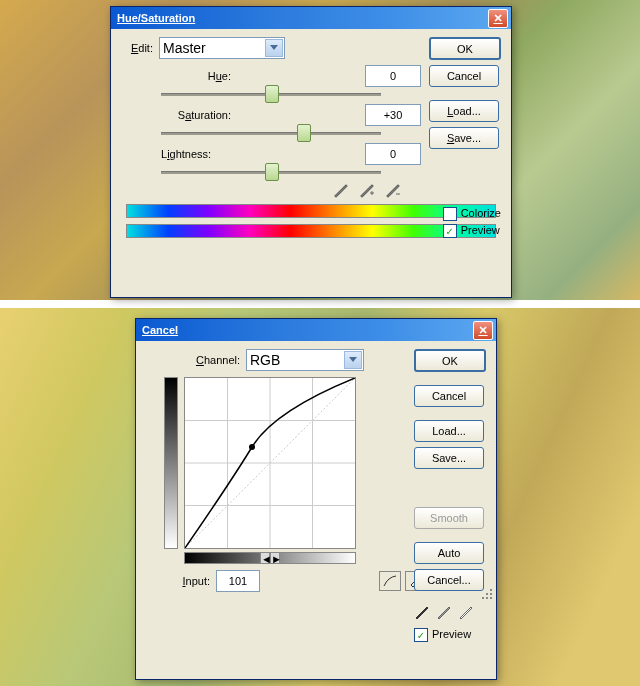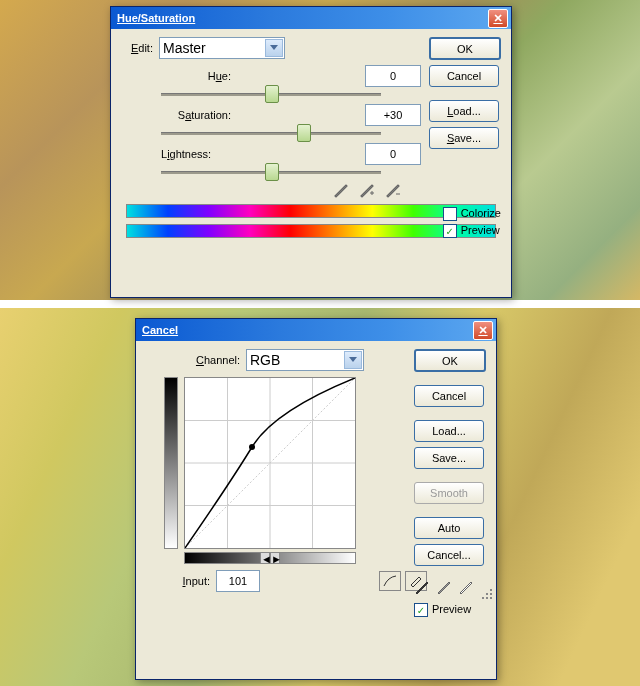--- a/index.html
+++ b/index.html
@@ -19,21 +19,21 @@
 .lbl .u { text-decoration:underline; }
 .sel { height:20px; background:#fff; border:1px solid #7F9DB9; display:flex; align-items:center; padding:0 3px; font-size:14px; position:relative; }
 .sel .drop { position:absolute; right:1px; top:1px; width:16px; height:16px; background:linear-gradient(to bottom,#DDEBFC,#BAD2EC); border:1px solid #9AB9DC; display:flex; align-items:center; justify-content:center; }
 .sel .drop svg { width:8px; height:6px; }
 .num { width:50px; height:18px; border:1px solid #7F9DB9; background:#fff; text-align:center; font-size:11px; }
 .slider-area { margin:2px 0 8px 0; position:relative; width:220px; }
 .slider-track { height:2px; background:#9C9A8C; border-top:1px solid #777; position:relative; }
 .slider-thumb { position:absolute; top:-8px; width:12px; height:16px; background:linear-gradient(to bottom,#e5f2d0,#b8d890); border:1px solid #6b9048; border-radius:2px; }
 .btn { width:68px; height:20px; background:linear-gradient(to bottom,#fff,#ECE9D8); border:1px solid #3A6EA5; border-radius:3px; font-size:11px; margin-bottom:5px; display:flex; align-items:center; justify-content:center; cursor:pointer; }
 .btn.default { border:2px solid #3A6EA5; height:19px; }
-.btn.disabled { color:#999; border-color:#aaa; }
+.btn.disabled { color:#999; border-color:#aaa;margin-top:25px; }
 .side-btns { position:absolute; right:10px; top:8px; display:flex; flex-direction:column; }
 .chk { display:flex; align-items:flex-start; margin-bottom:3px; }
 .chk .box { width:12px; height:12px; background:#fff; border:1px solid #1A4F8B; margin-right:4px; display:flex; align-items:center; justify-content:center; font-size:10px; color:#21A121; }
 .drops { display:flex; justify-content:flex-end; gap:10px; margin-right:15px; }
 .dropper { width:16px; height:16px; display:flex; align-items:center; justify-content:center; }
 .hue-bar { height:12px; margin:6px 5px 3px 5px; background:linear-gradient(to right,#00e0e0,#0040ff,#8000ff,#ff00c0,#ff0000,#ff8000,#ffff00,#40ff00,#00ffa0,#00e0e0); border:1px solid #888; }
 .curve-box { width:170px; height:170px; background:#fff; border:1px solid #888; position:relative; }
 .curve-box .grid line { stroke:#ccc; stroke-width:1; }
 .curve-box .curve { stroke:#000; stroke-width:1.5; fill:none; }
 .curve-box .pt { fill:#000; }

